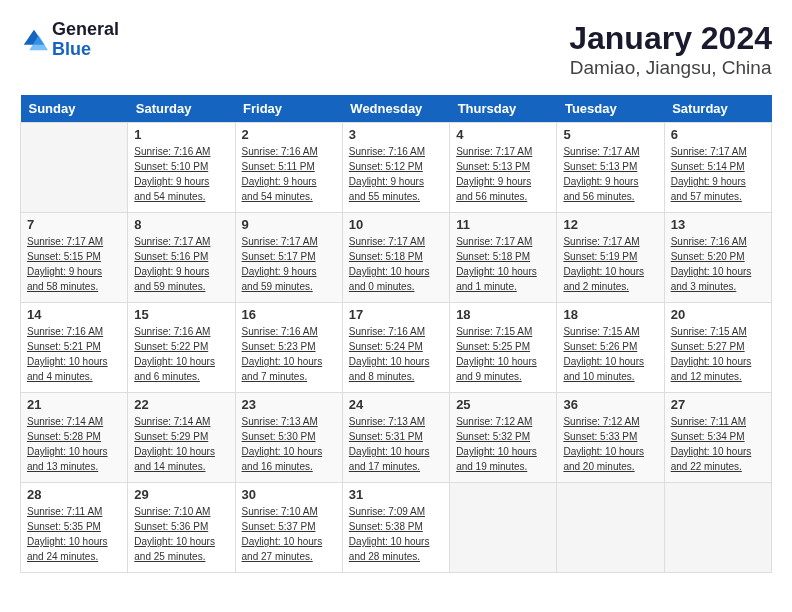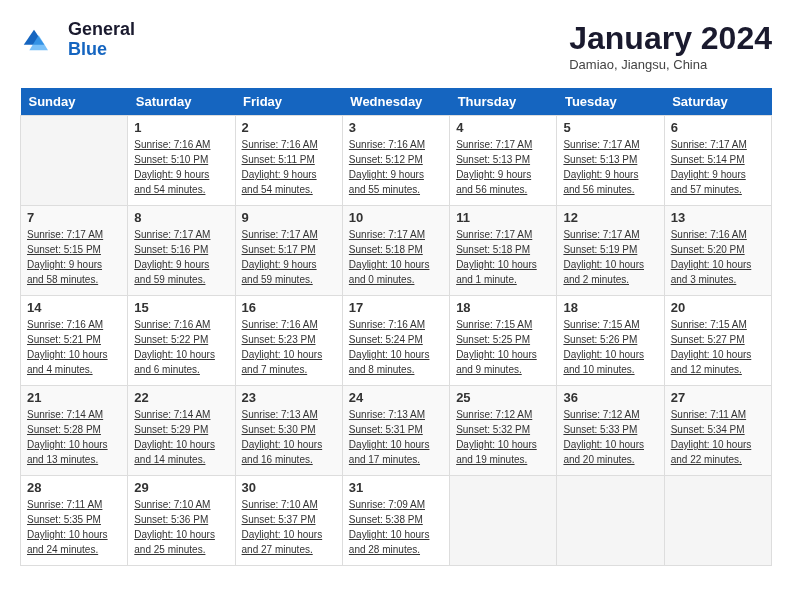--- a/index.html
+++ b/index.html
@@ -12,43 +12,43 @@
     }
     .header {
       display: flex;
       justify-content: space-between;
       align-items: flex-start;
       margin-bottom: 16px;
     }
     .logo {
       display: flex;
       align-items: center;
-      gap: 20px;
+      gap: 4px;
     }
     .logo-text {
       font-size: 18px;
       font-weight: bold;
       color: #1a1a2e;
       line-height: 1.1;
     }
     .logo-text .blue { color: #1565c0; }
     .logo-icon {
       width: 28px;
       height: 28px;
     }
     .title-block {
-      text-align: left;
+      text-align: center;
     }
     .month-title {
       font-size: 32px;
       font-weight: bold;
       color: #1a1a2e;
     }
     .location {
-      font-size: 13px;
+      font-size: 19px;
       color: #444;
     }
     table {
       width: 100%;
       border-collapse: collapse;
       font-size: 11px;
     }
     thead th {
       background-color: #1565c0;
       color: #fff;

